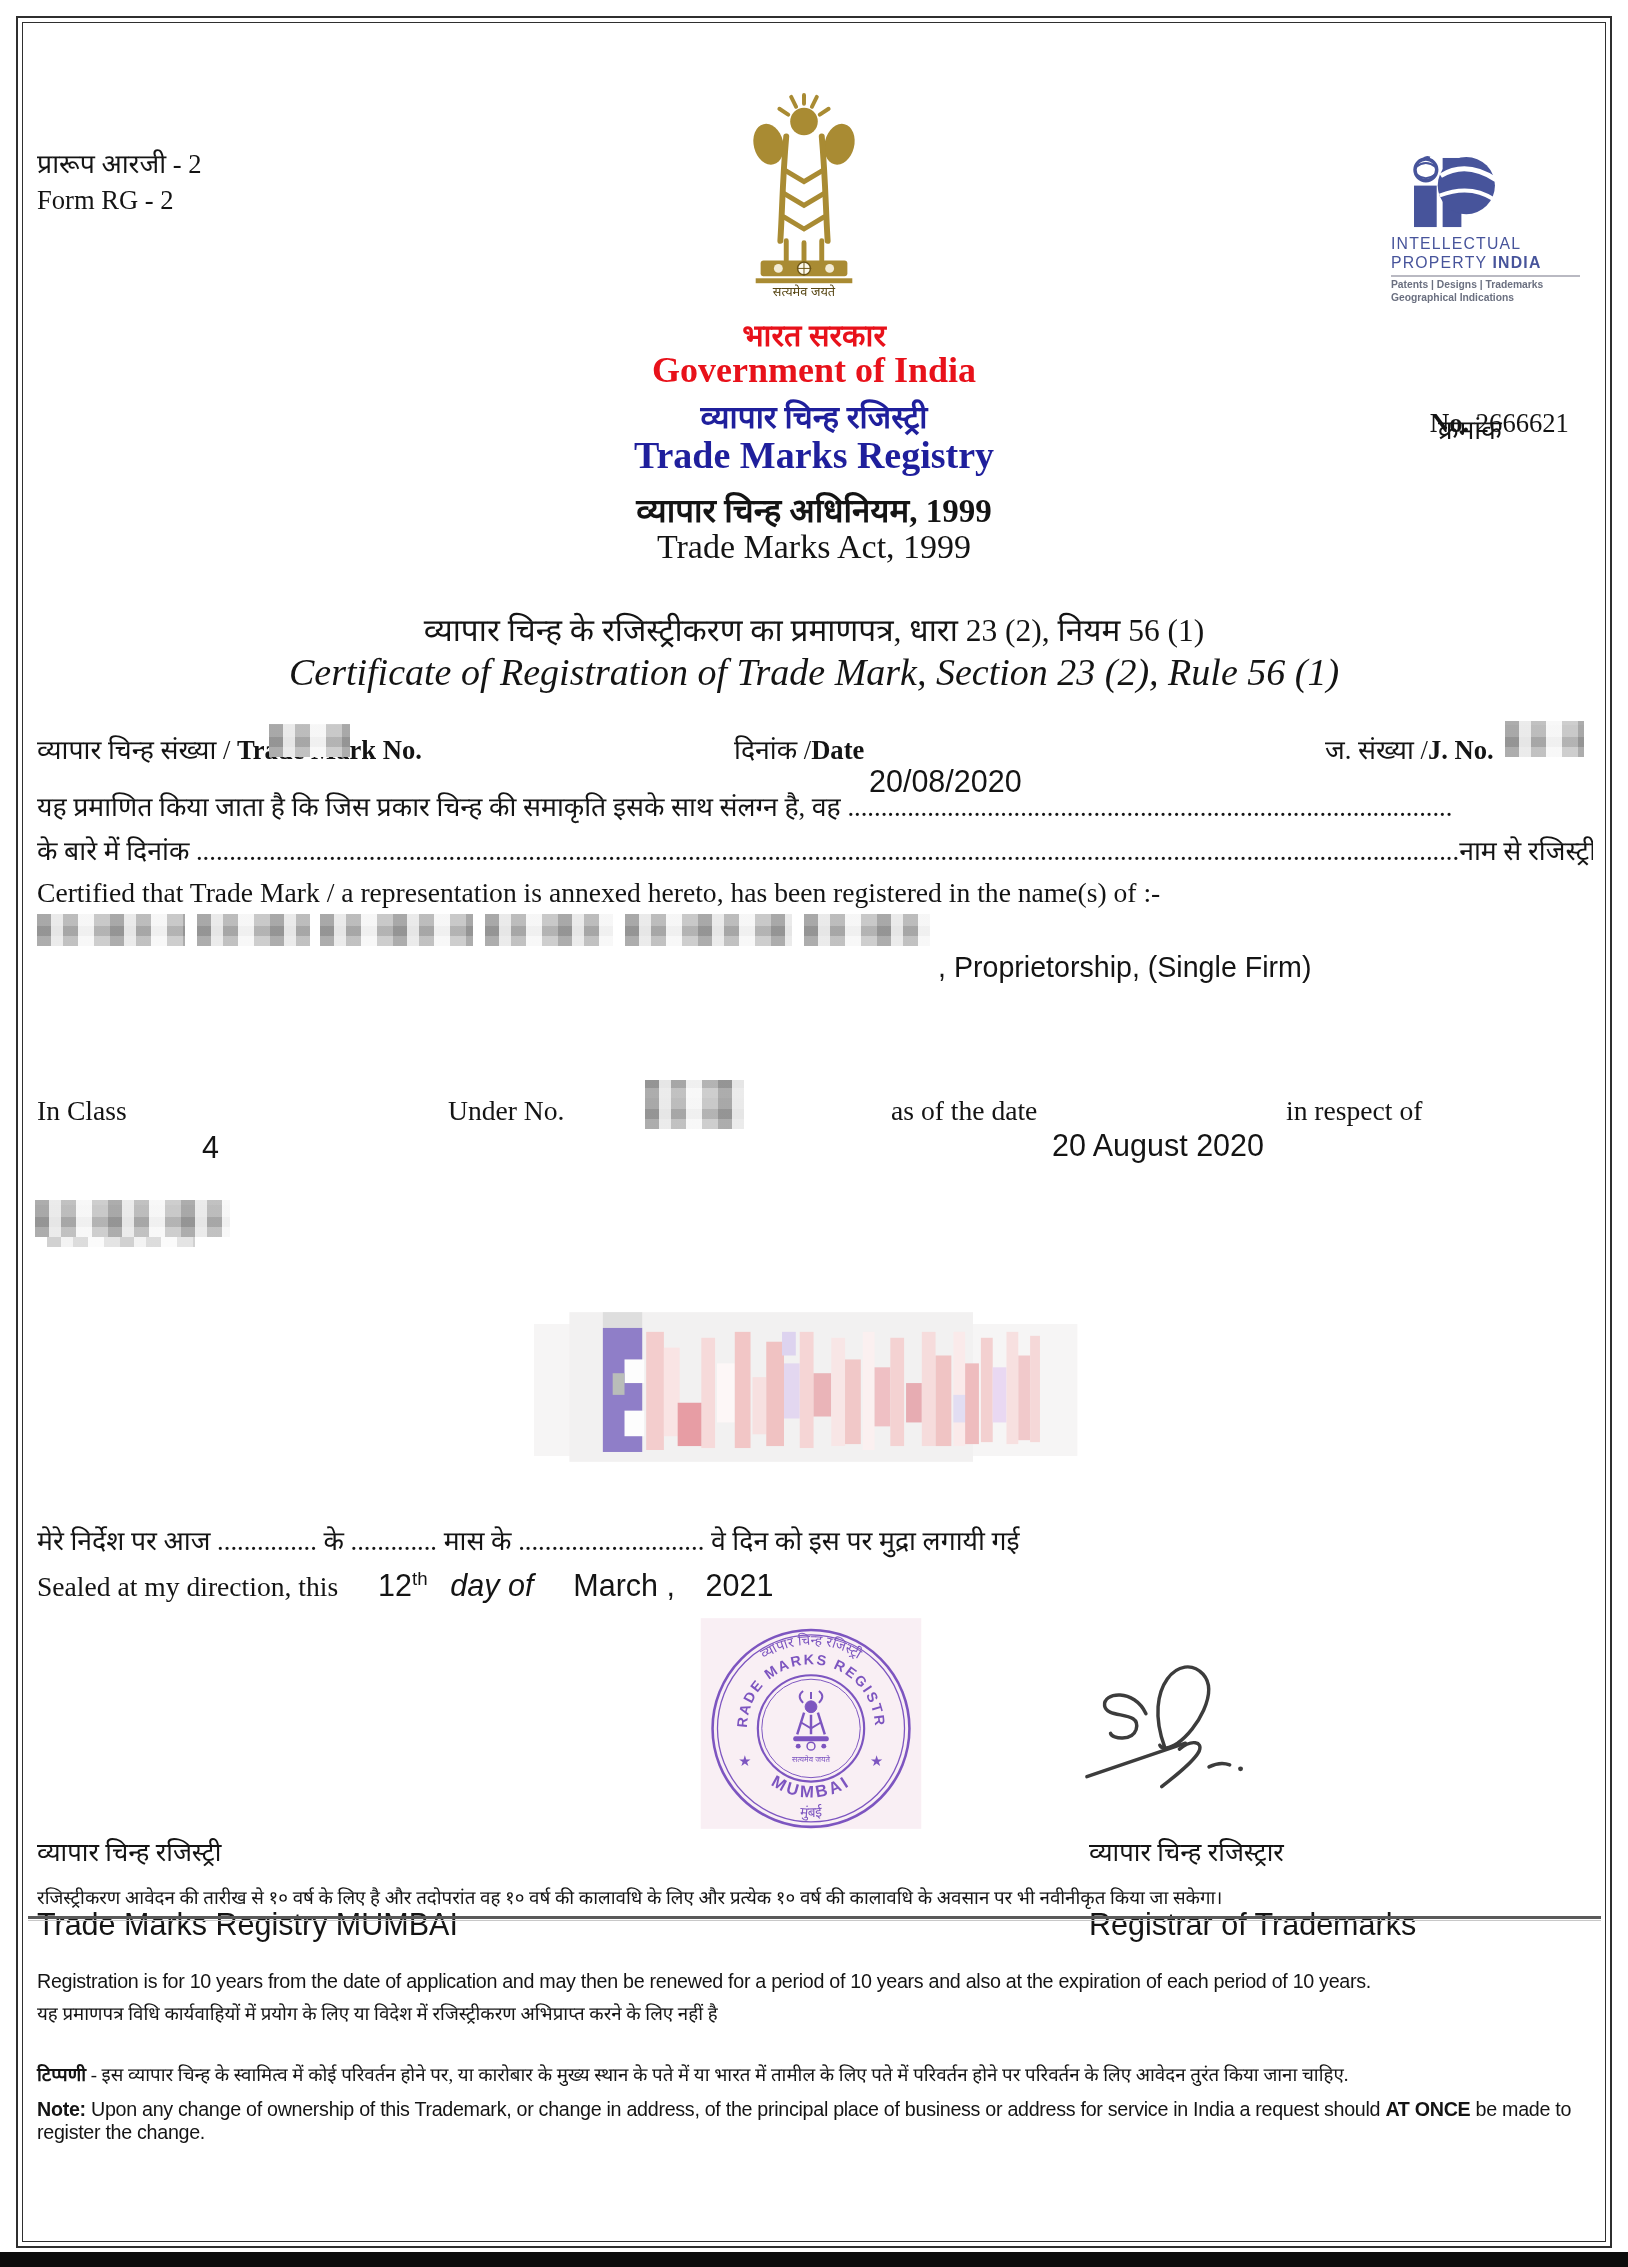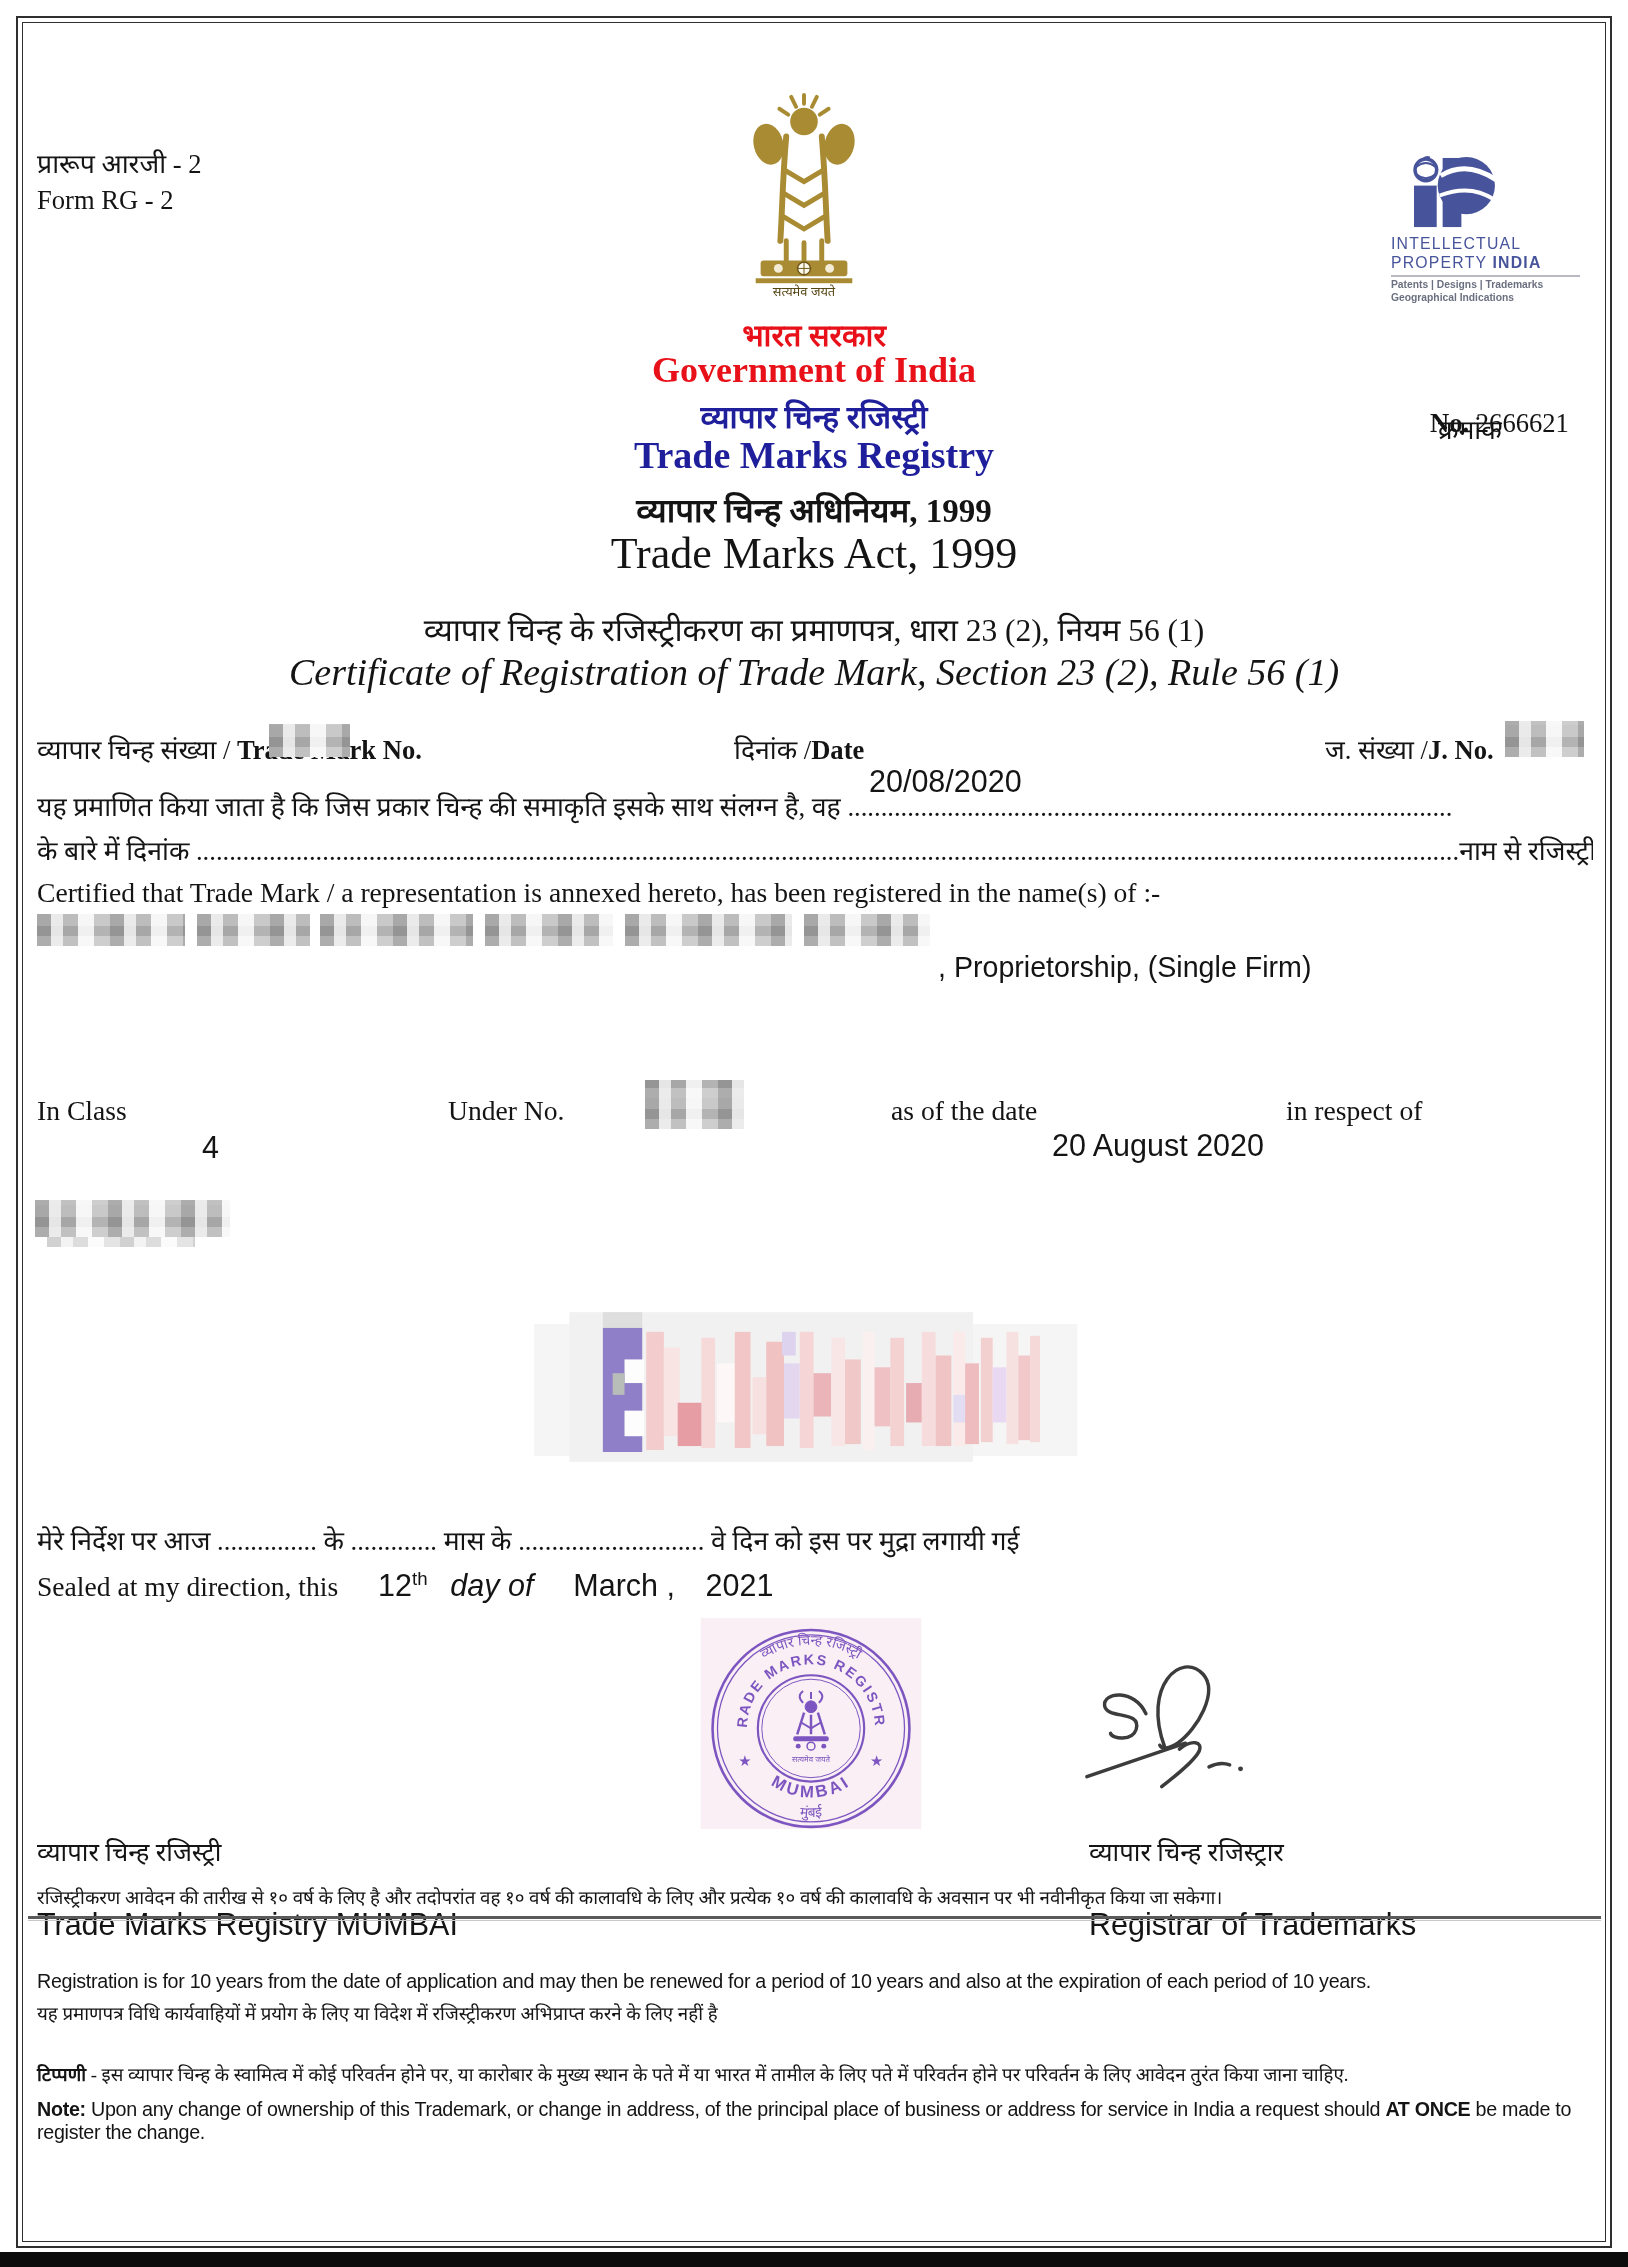--- a/index.html
+++ b/index.html
@@ -88,21 +88,21 @@
   <div class="abs" style="left:1430px;top:408px;font-size:26.6px;">
     <span class="b">No.</span>
     <span>2666621</span>
   </div>
 
   <div class="abs ctr red b" style="top:313px;font-size:30.5px;">भारत सरकार</div>
   <div class="abs ctr red b serif" style="top:349px;font-size:36px;">Government of India</div>
   <div class="abs ctr navy b" style="top:394px;font-size:31.5px;">व्यापार चिन्ह रजिस्ट्री</div>
   <div class="abs ctr navy b serif" style="top:433px;font-size:38px;">Trade Marks Registry</div>
   <div class="abs ctr b" style="top:487px;font-size:33px;">व्यापार चिन्ह अधिनियम, 1999</div>
-  <div class="abs ctr serif" style="top:528px;font-size:44px;">Trade Marks Act, 1999</div>
+  <div class="abs ctr serif" style="top:528px;font-size:34px;">Trade Marks Act, 1999</div>
   <div class="abs ctr" style="top:607px;font-size:31.5px;">व्यापार चिन्ह के रजिस्ट्रीकरण का प्रमाणपत्र, धारा 23 (2), नियम 56 (1)</div>
   <div class="abs ctr serif i" style="top:650px;font-size:38px;">Certificate of Registration of Trade Mark, Section 23 (2), Rule 56 (1)</div>
 
   <div class="abs" style="left:37px;top:731px;font-size:26.6px;">
     <span>व्यापार चिन्ह संख्या / </span><span class="b">Trade Mark No.</span>
   </div>
   <div class="px" style="left:269px;top:724px;width:81px;height:32.5px;"></div>
   <div class="abs" style="left:734px;top:731px;font-size:26.6px;">
     <span>दिनांक /</span><span class="b">Date</span>
   </div>

